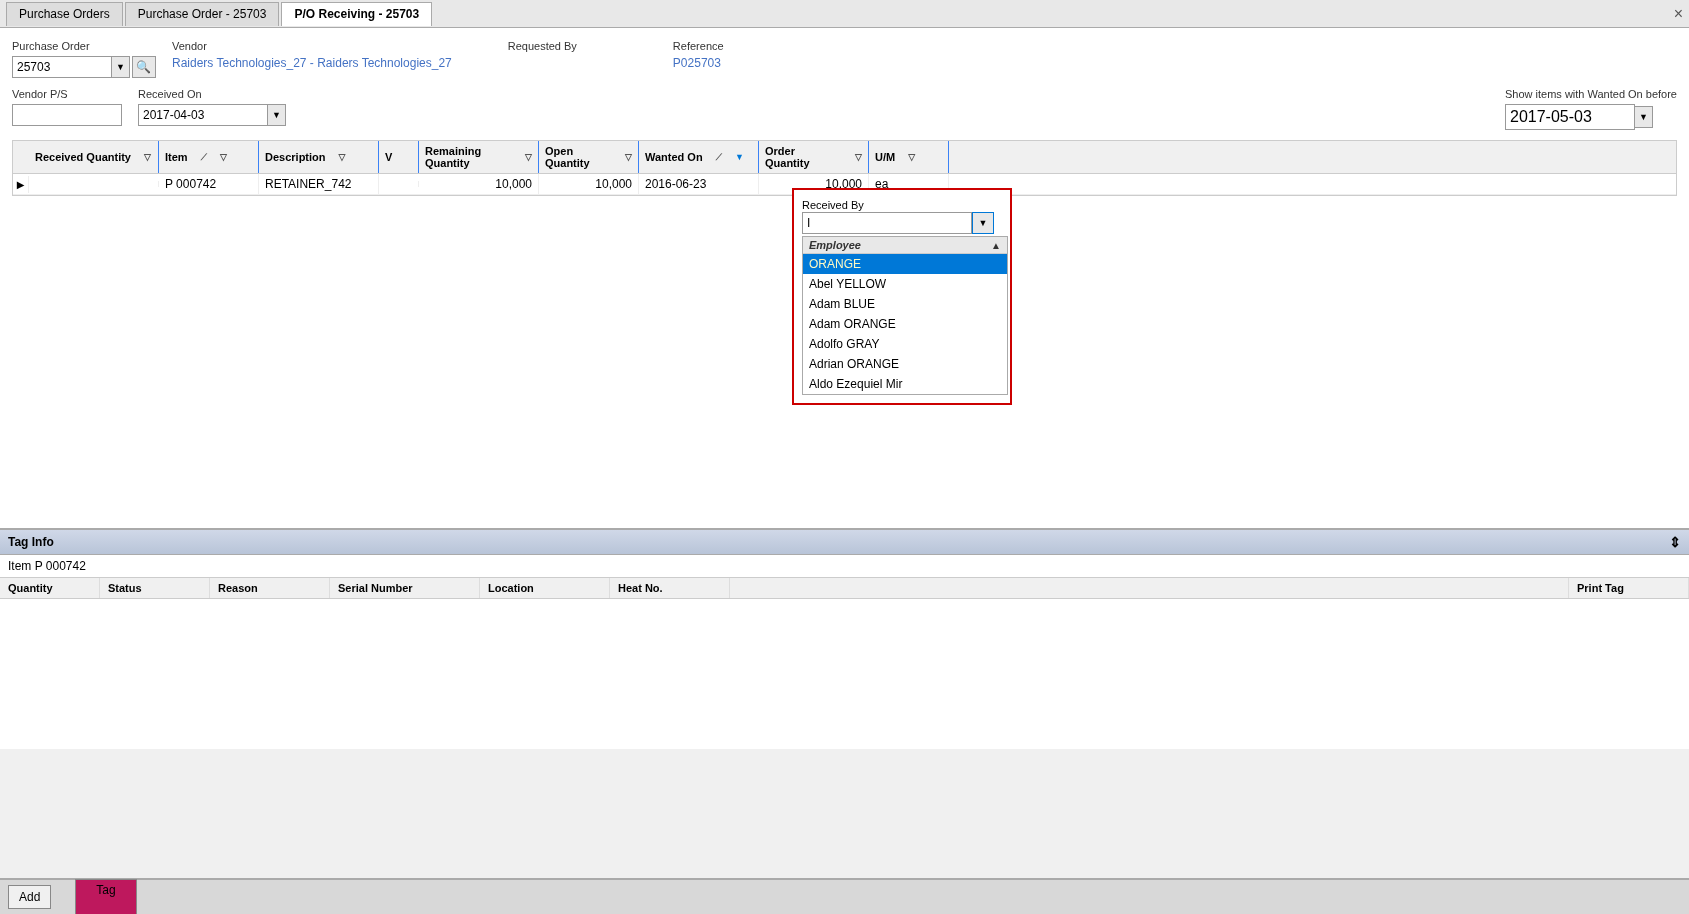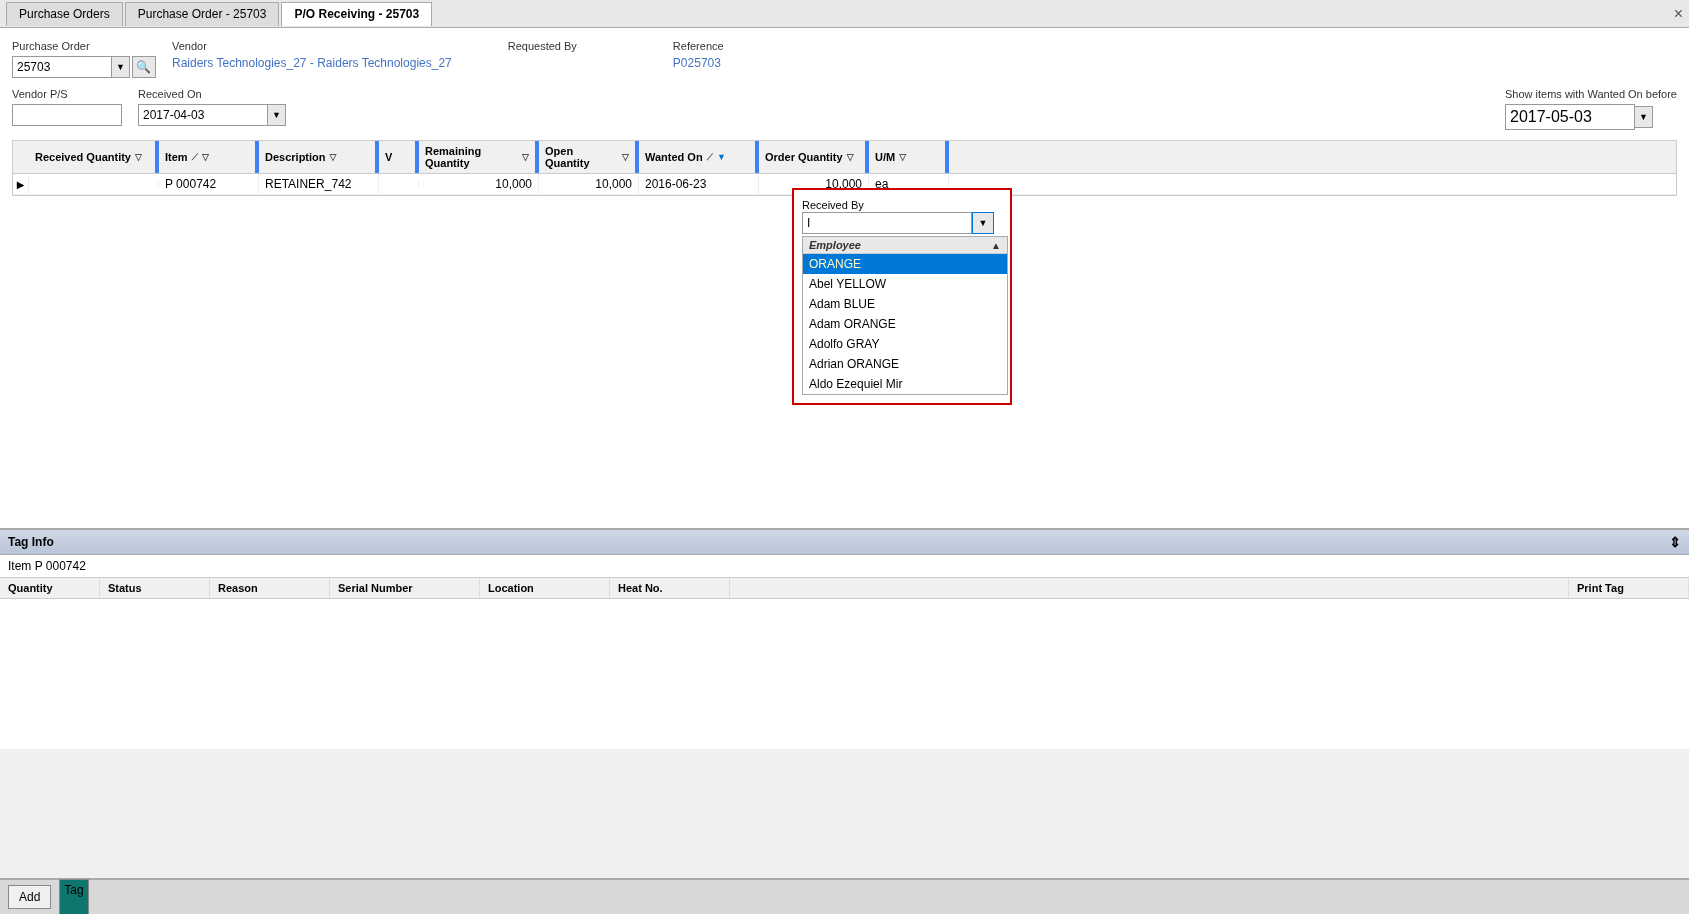--- a/index.html
+++ b/index.html
@@ -186,24 +186,24 @@
     .grid-header {
       display: flex;
       background: #f0f0f0;
       border-bottom: 1px solid #ccc;
       font-size: 11px;
       font-weight: bold;
     }
 
     .grid-header-cell {
       padding: 4px 6px;
-      border-right: 4px solid #3b82f6;
-      display: flex;
-      align-items: center;
-      gap: 4px;
+      border-right: 1px solid #3b82f6;
+      display: flex;
+      align-items: center;
+      gap: 13px;
     }
 
     .grid-header-cell .sort-icon {
       font-size: 9px;
       color: #555;
     }
 
     .grid-row {
       display: flex;
       border-bottom: 1px solid #eee;
@@ -294,36 +294,36 @@
       position: fixed;
       bottom: 0;
       left: 0;
       right: 0;
       height: 36px;
       background: #d8d8d8;
       border-top: 2px solid #aaa;
       display: flex;
       align-items: center;
       padding: 0 8px;
-      gap: 8px;
+      gap: 24px;
       margin-top: 8px;
     }
 
     .toolbar-btn {
       padding: 3px 10px;
       background: #f0f0f0;
       border: 1px solid #888;
       cursor: pointer;
       font-size: 12px;
       height: 24px;
     }
 
     .tab-btn {
-      padding: 3px 4px;
-      background: #0f766e;
+      padding: 3px 20px;
+      background: #be185d;
       border: 1px solid #888;
       border-bottom: none;
       cursor: pointer;
       font-size: 12px;
       height: 36px;
     }
 
     .filter-icon {
       color: #0078d7;
       font-size: 10px;

